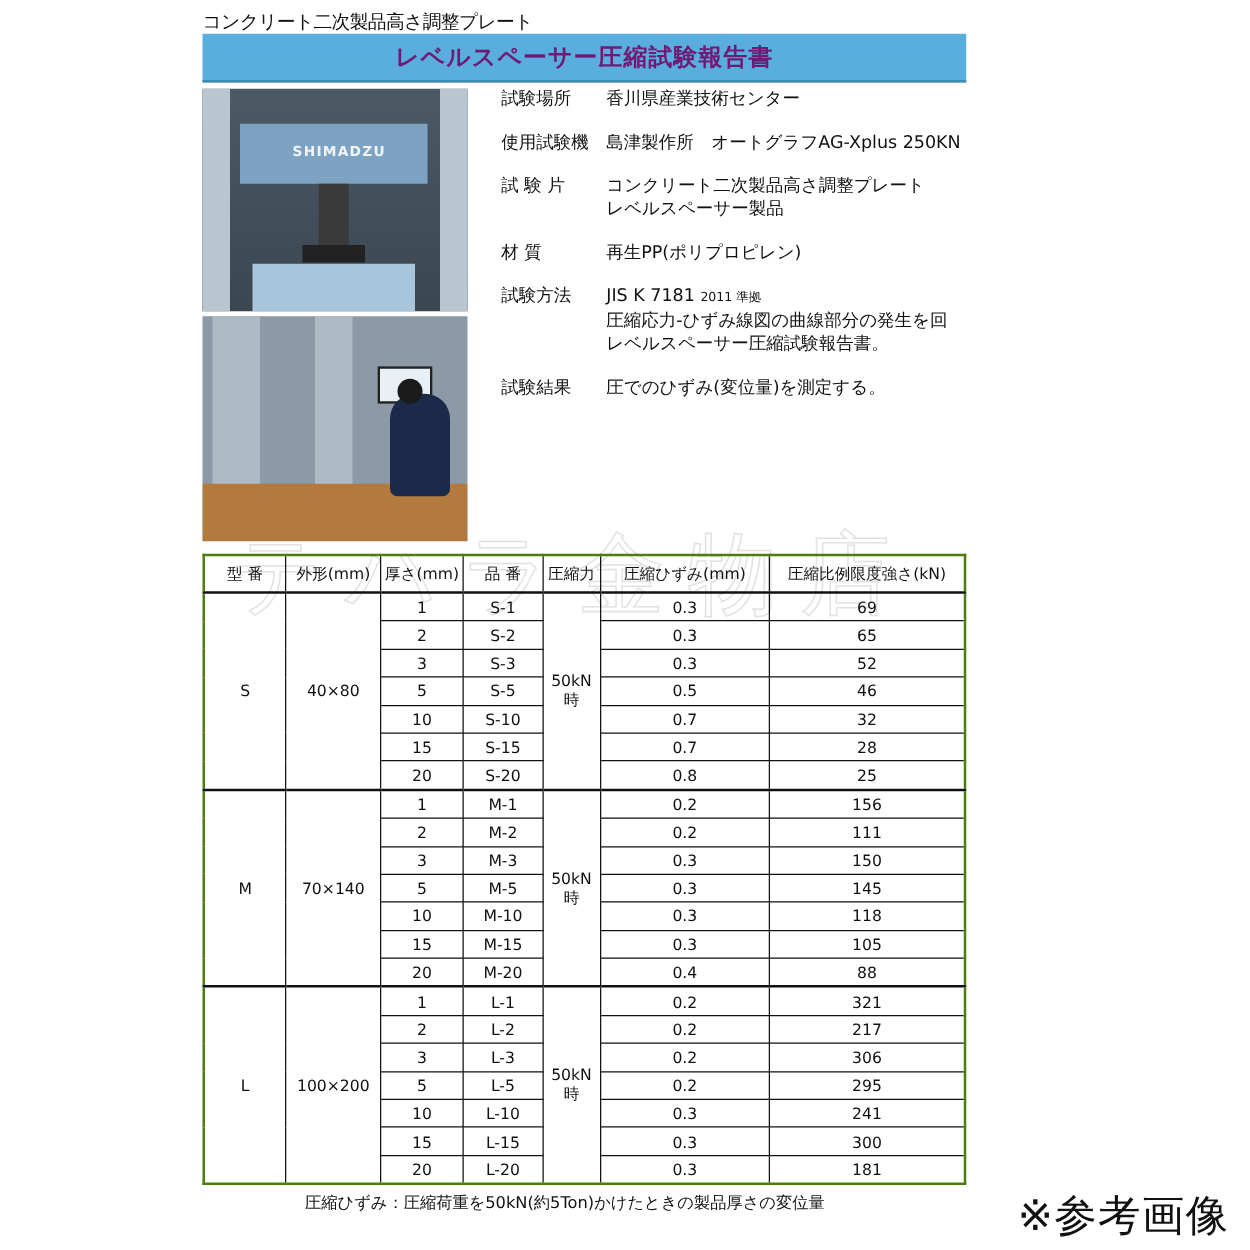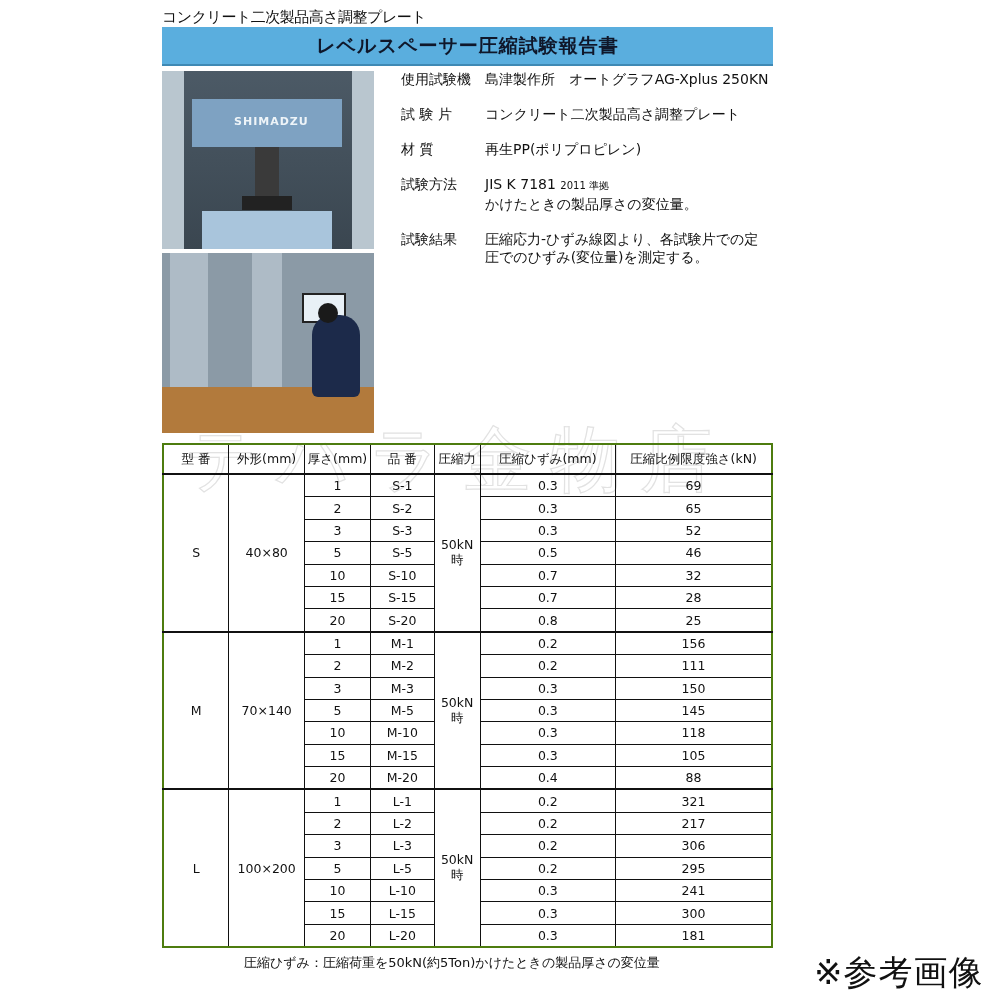--- a/index.html
+++ b/index.html
@@ -2,21 +2,21 @@
 <html><head>
   <meta charset="utf-8">
   <style>
     html, body { margin: 0; padding: 0; background: #ffffff; }
     body { width: 1000px; height: 1000px; position: relative; overflow: hidden;
            font-family: "DejaVu Sans", "Liberation Sans", sans-serif; color: #111; }
     .subtitle { position: absolute; left: 162px; top: 8px; font-size: 15px; letter-spacing: -0.5px; }
     .banner { position: absolute; left: 162px; top: 27px; width: 611px; height: 37px;
               background: #5aaede; border-bottom: 2px solid #3f89b4;
               display: flex; align-items: center; justify-content: center; }
-    .banner span { font-size: 19px; font-weight: bold; color: #0f172a; letter-spacing: 1px; }
+    .banner span { font-size: 19px; font-weight: bold; color: #701a75; letter-spacing: 1px; }
 
     .photos { position: absolute; left: 162px; top: 71px; width: 212px; }
     .photo { width: 212px; position: relative; overflow: hidden; }
     .photo-top { height: 178px; background: linear-gradient(#4c5a66, #3a4650); margin-bottom: 4px; }
     .photo-bottom { height: 180px; background: #8b9aa6; }
     .frame-col { position: absolute; background: #b9c6cf; }
     .crosshead { position: absolute; left: 30px; top: 28px; width: 150px; height: 48px; background: #7ea2c2; }
     .logo { position: absolute; left: 72px; top: 44px; color: #eef4f8; font-size: 11px; font-weight: bold; letter-spacing: 1px; }
     .ram { position: absolute; left: 93px; top: 76px; width: 24px; height: 60px; background: #3a3a3a; }
     .platen { position: absolute; left: 80px; top: 125px; width: 50px; height: 14px; background: #222; }
@@ -70,48 +70,55 @@
     <div class="frame-col" style="left:90px;top:0;width:30px;height:150px;background:#aebbc6;"></div>
     <div class="floor"></div>
     <div class="monitor"></div>
     <div class="person"></div>
     <div class="head"></div>
   </div>
 </div>
 
 <div class="info">
   <div class="info-row">
+    <div class="info-label">試験場所</div>
+    <div class="info-value">
+        <div>香川県産業技術センター</div>
+      </div>
+  </div>
+  <div class="info-row">
     <div class="info-label">使用試験機</div>
     <div class="info-value">
         <div>島津製作所　オートグラフAG-Xplus 250KN</div>
       </div>
   </div>
   <div class="info-row">
     <div class="info-label">試 験 片</div>
     <div class="info-value">
       <div>コンクリート二次製品高さ調整プレート</div>
+      <div>レベルスペーサー製品</div>
     </div>
   </div>
   <div class="info-row">
     <div class="info-label">材 質</div>
     <div class="info-value">
         <div>再生PP(ポリプロピレン)</div>
       </div>
   </div>
   <div class="info-row">
     <div class="info-label">試験方法</div>
     <div class="info-value">
       <div><span>JIS K 7181</span> <span class="small">2011 準拠</span></div>
-      <div>かけたときの製品厚さの変位量。</div>
+      <div>圧縮応力-ひずみ線図の曲線部分の発生を回</div>
+      <div>レベルスペーサー圧縮試験報告書。</div>
     </div>
   </div>
   <div class="info-row">
     <div class="info-label">試験結果</div>
     <div class="info-value">
-      <div>圧縮応力-ひずみ線図より、各試験片での定</div>
       <div>圧でのひずみ(変位量)を測定する。</div>
     </div>
   </div>
 </div>
 
 <div class="watermark">テハラ金物店</div>
 
 <table class="results">
   <colgroup>
     <col style="width:66px">

